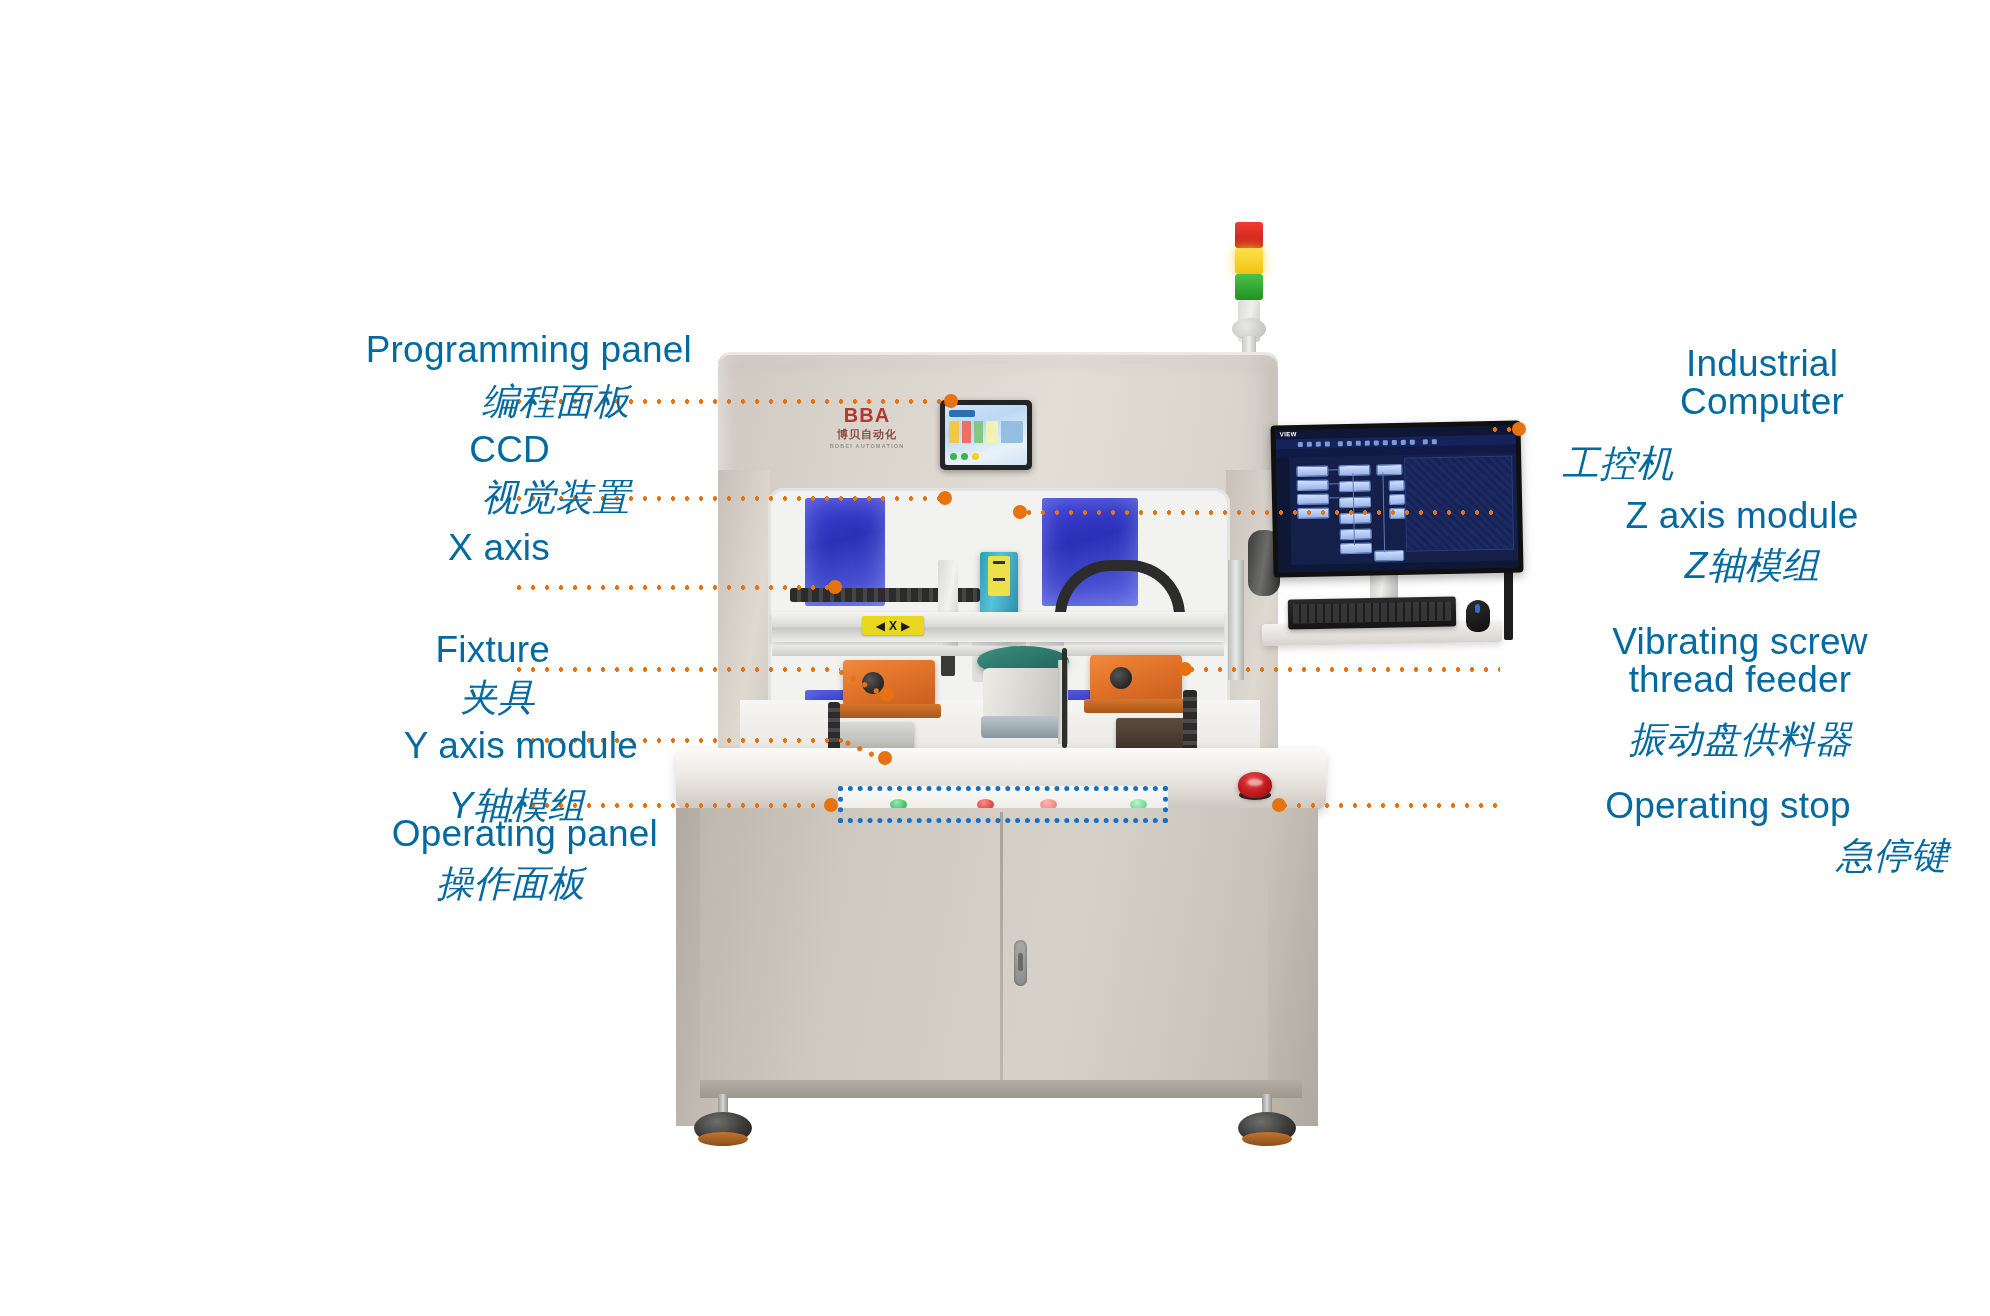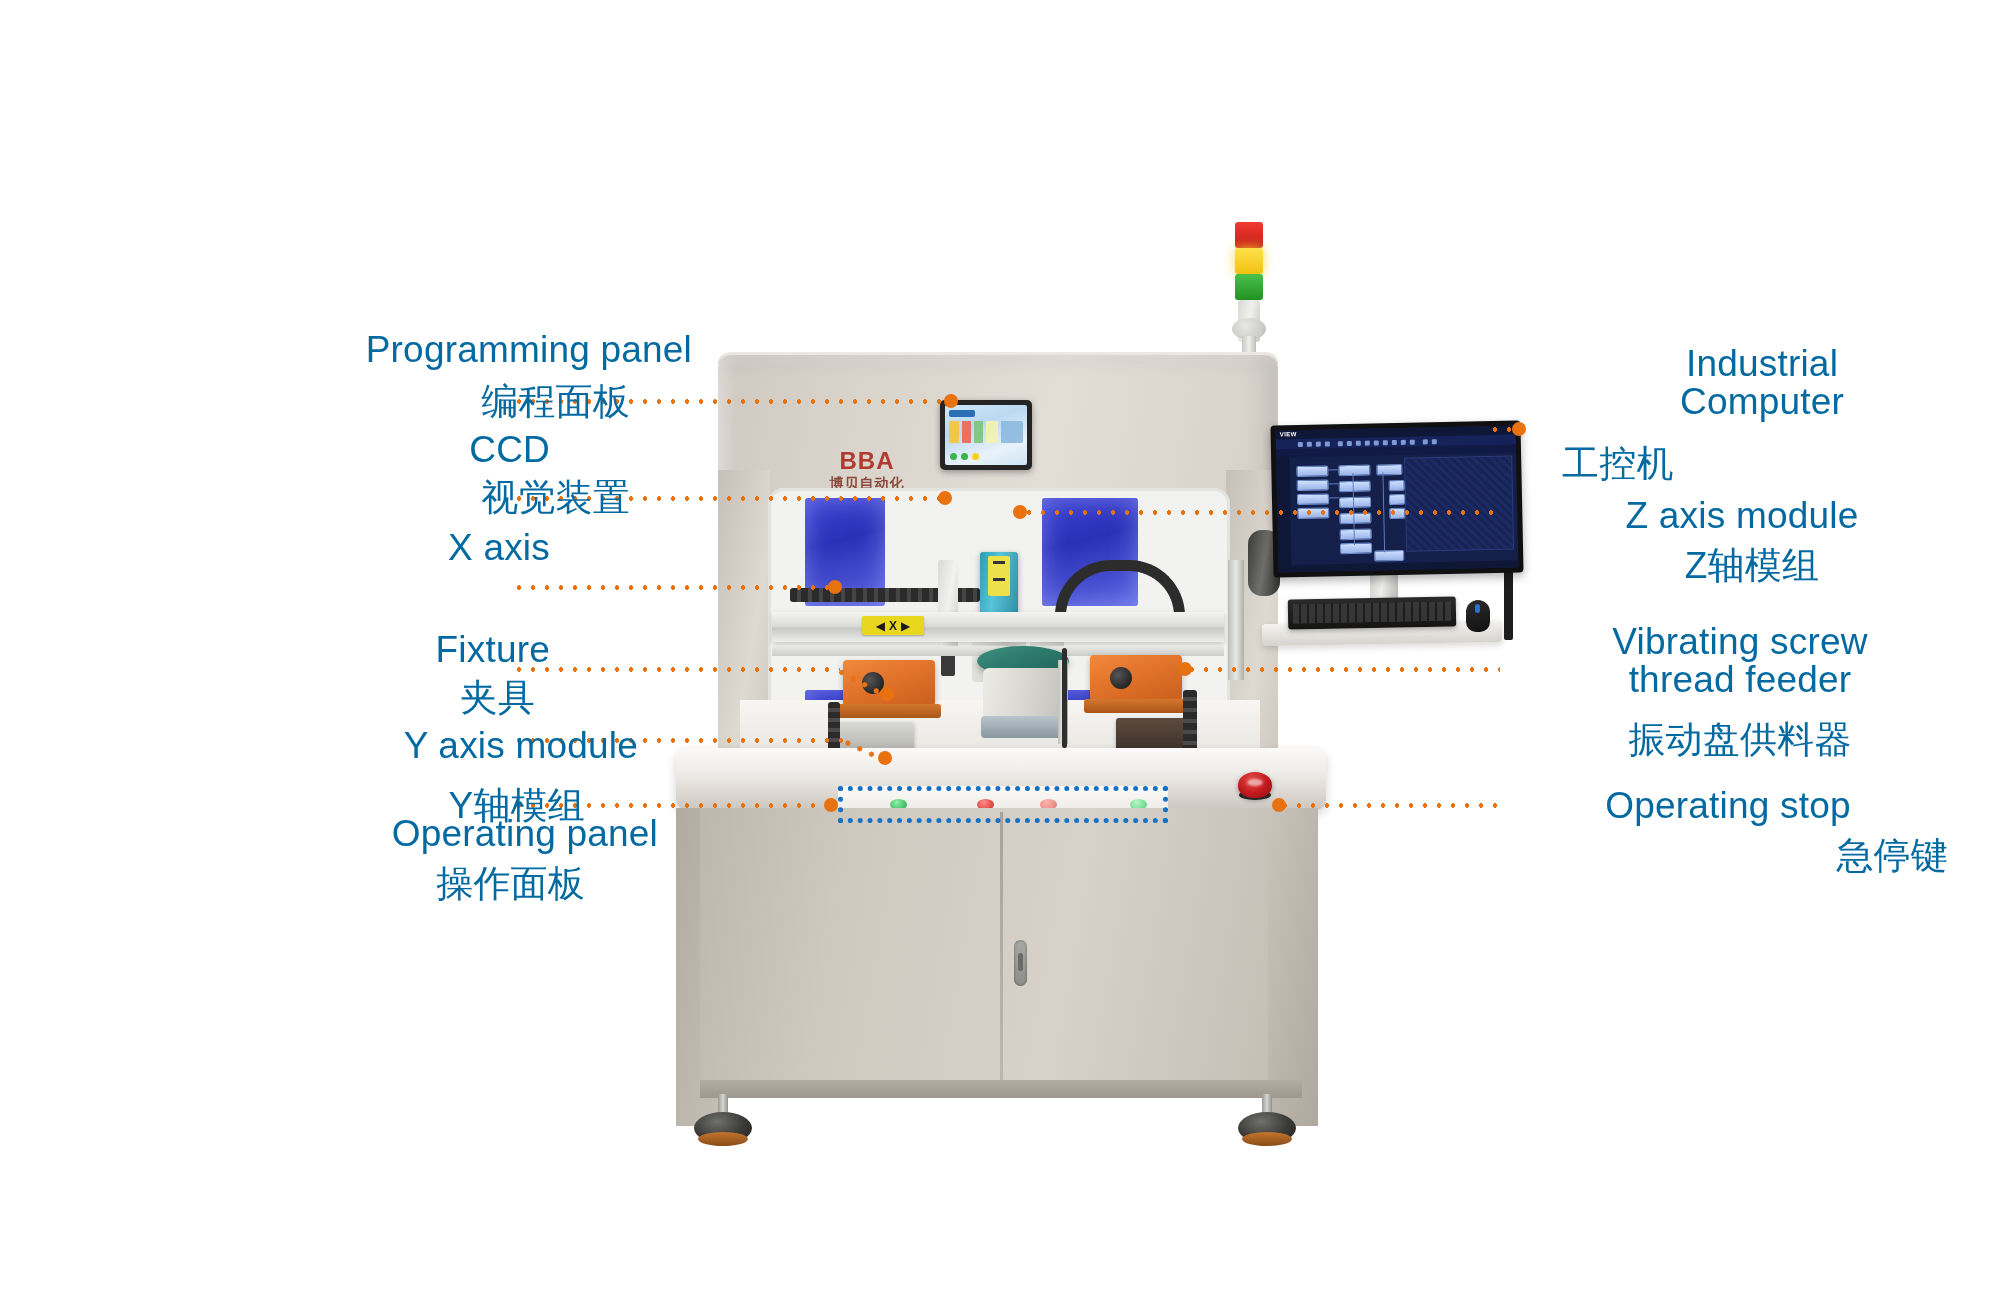--- a/index.html
+++ b/index.html
@@ -11,21 +11,21 @@
   .stage{position:absolute;inset:0;}
 
   
   .label{
     position:absolute;color:#0369a1;line-height:1.04;
     white-space:pre-line;letter-spacing:0.2px;
   }
   .label.l{text-align:right;}
   .label.r{text-align:left;}
   .label .en{display:block;font-size:37px;}
-  .label .zh{display:block;font-size:37px;}
+  .label .zh{display:block;font-size:37px;font-style:italic;}
 
   
   .leader{
     position:absolute;height:5px;
     background-image:radial-gradient(circle closest-side,#E8720F 96%,transparent 100%);
     background-size:14px 5px;background-repeat:repeat-x;
   }
   .dot{position:absolute;width:14px;height:14px;border-radius:50%;background:#E8720F;}
   .leader-diag{position:absolute;transform-origin:0 50%;height:5px;
     background-image:radial-gradient(circle closest-side,#E8720F 96%,transparent 100%);
@@ -44,22 +44,22 @@
     box-shadow:inset -12px 0 26px rgba(0,0,0,.10), inset 6px 0 16px rgba(255,255,255,.45);
   }
   .back-panel-top{
     position:absolute;left:718px;top:352px;width:560px;height:12px;
     background:linear-gradient(180deg,#efebe4,#d9d4cc);border-radius:12px 12px 0 0;
   }
   .logo{
     position:absolute;left:812px;top:405px;width:110px;text-align:center;
     color:#b03a2e;font-weight:bold;
   }
-  .logo .mark{font-size:24px;letter-spacing:1px;line-height:1;margin-top:44px;}
-  .logo .cn{font-size:14px;color:#8c4a3a;letter-spacing:1px;margin-top:2px;}
+  .logo .mark{font-size:20px;letter-spacing:1px;line-height:1;}
+  .logo .cn{font-size:11px;color:#8c4a3a;letter-spacing:1px;margin-top:2px;}
   .logo .sub{font-size:5.5px;color:#9b8f88;letter-spacing:1.2px;margin-top:1px;}
 
   
   .hmi{
     position:absolute;left:940px;top:400px;width:92px;height:70px;
     background:#242424;border-radius:5px;padding:5px;box-sizing:border-box;
     box-shadow:0 2px 6px rgba(0,0,0,.35);
   }
   .hmi-screen{width:100%;height:100%;border-radius:2px;
     background:linear-gradient(160deg,#cfe6f7 0%,#bcd9f2 35%,#e9f2fa 72%,#cfe4f6 100%);

